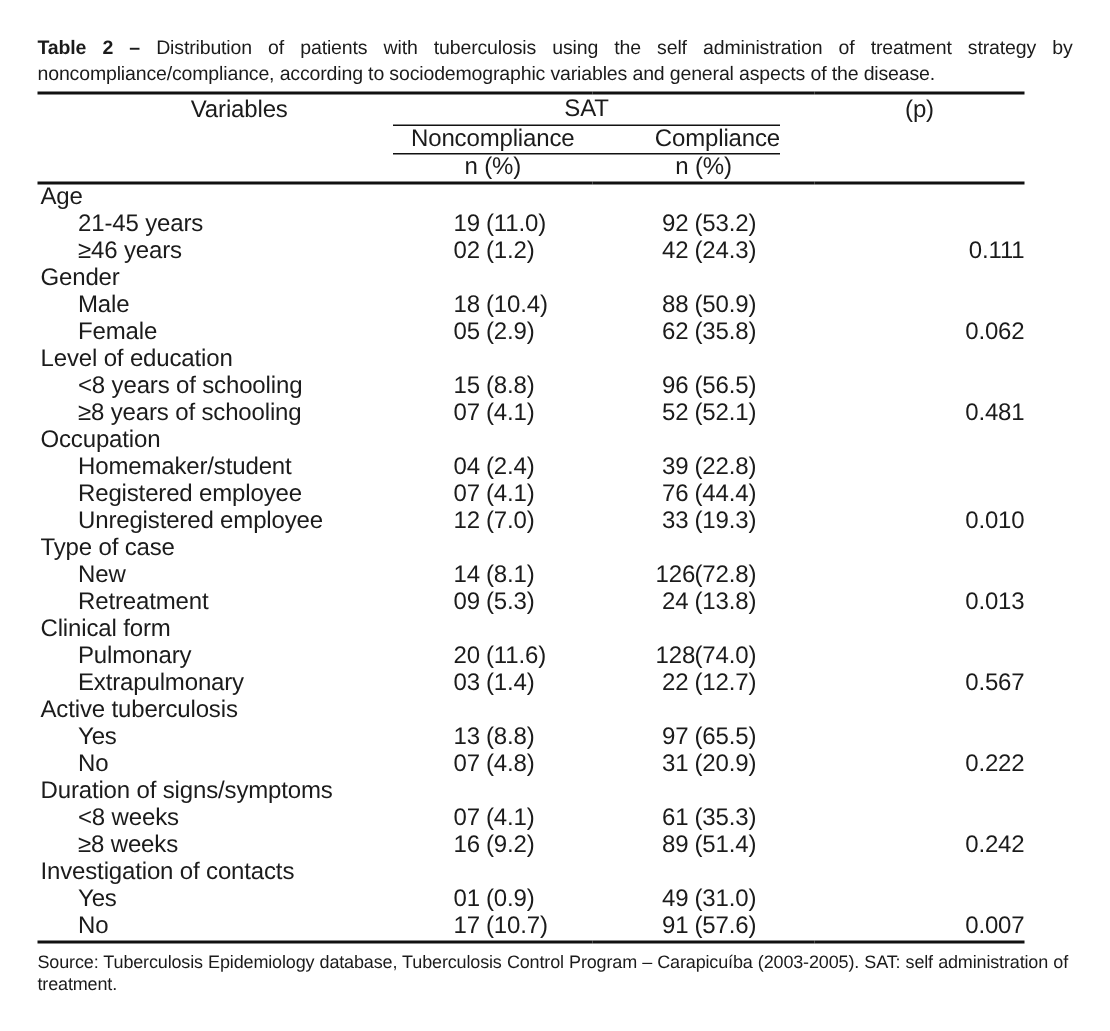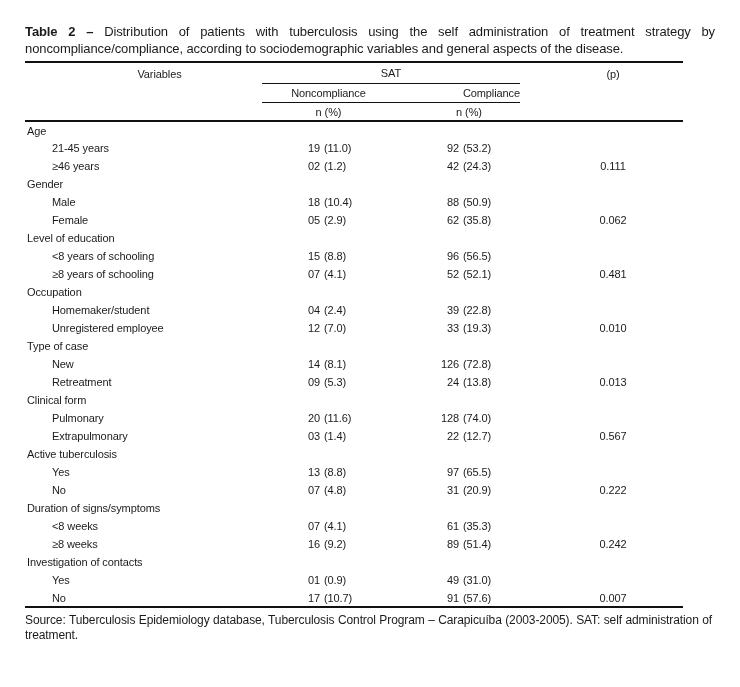--- a/index.html
+++ b/index.html
@@ -25,21 +25,21 @@
     margin-bottom:4px;
     letter-spacing:-0.1px;
   }
   .caption .cap-label{font-weight:700;}
   table.tbl{
     border-collapse:collapse;
     table-layout:fixed;
     width:658px;
     border-top:2px solid var(--rule);
     border-bottom:2px solid var(--rule);
-    font-size:11px;
+    font-size:16px;
     letter-spacing:-0.1px;
   }
   col.c1{width:237px;}
   col.c2{width:133px;}
   col.c3{width:148px;}
   col.c4{width:140px;}
   thead{border-bottom:2px solid var(--rule);}
   thead td{vertical-align:bottom;}
   tr.hr1 td{height:21px;vertical-align:middle;}
   tr.hr2 td{height:19px;}
@@ -62,21 +62,21 @@
   .sub-non{width:133px;text-align:center;}
   .sub-com{flex:1;text-align:right;}
   td.h-unit{text-align:center;}
   tbody td{height:18px;vertical-align:middle;}
   td.group{padding-left:2px;}
   td.item{padding-left:27px;}
   td.val2{padding-left:36px;}
   td.val3{padding-left:42px;}
   .nn{display:inline-block;width:22px;text-align:right;}
   .pp{margin-left:4px;}
-  td.pcol{text-align:center;}
+  td.pcol{text-align:right;}
   .footer{
     width:687px;
     margin-top:5px;
     font-size:12px;line-height:15px;
     text-align:justify;
     letter-spacing:-0.1px;
   }
 </style>
 </head>
 <body>
@@ -166,20 +166,26 @@
         <tr>
           <td class="group" colspan="4">Occupation</td>
         </tr>
         <tr>
           <td class="item">Homemaker/student</td>
           <td class="val2"><span class="nn">04</span><span class="pp">(2.4)</span></td>
           <td class="val3"><span class="nn">39</span><span class="pp">(22.8)</span></td>
           <td class="pcol"></td>
         </tr>
         <tr>
+          <td class="item">Registered employee</td>
+          <td class="val2"><span class="nn">07</span><span class="pp">(4.1)</span></td>
+          <td class="val3"><span class="nn">76</span><span class="pp">(44.4)</span></td>
+          <td class="pcol"></td>
+        </tr>
+        <tr>
           <td class="item">Unregistered employee</td>
           <td class="val2"><span class="nn">12</span><span class="pp">(7.0)</span></td>
           <td class="val3"><span class="nn">33</span><span class="pp">(19.3)</span></td>
           <td class="pcol">0.010</td>
         </tr>
         <tr>
           <td class="group" colspan="4">Type of case</td>
         </tr>
         <tr>
           <td class="item">New</td>

